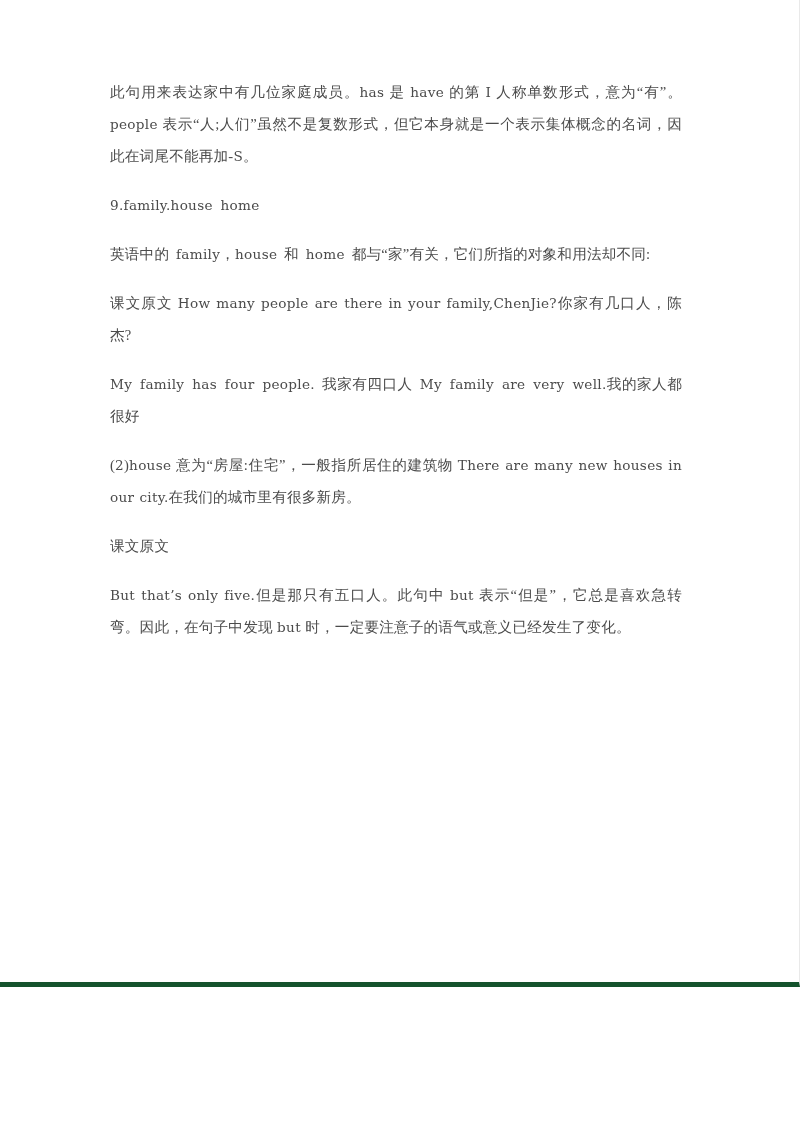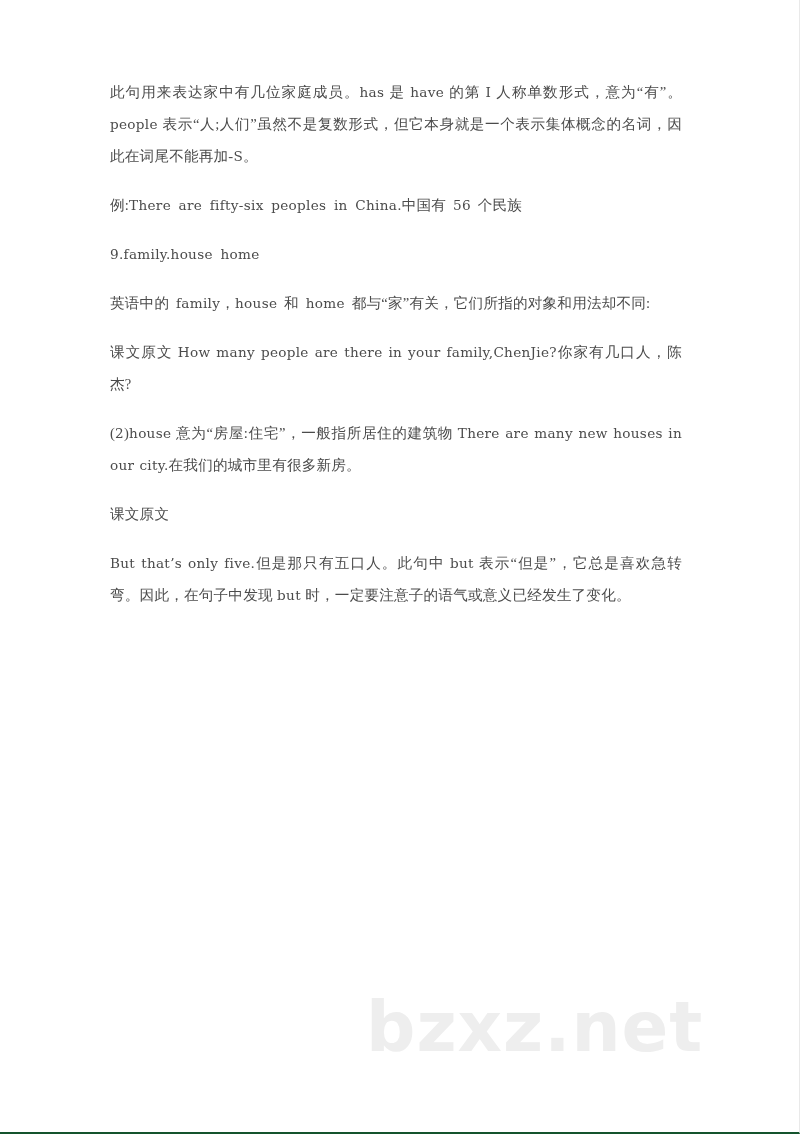--- a/index.html
+++ b/index.html
@@ -6,25 +6,25 @@
     margin: 0;
     padding: 0;
     background: #ffffff;
   }
   body {
     font-family: "Liberation Serif", "DejaVu Serif", serif;
   }
   .page {
     position: relative;
     width: 800px;
-    height: 1134px;
+    height: 987px;
     background: #ffffff;
     box-sizing: border-box;
     border-right: 1px solid #e9e9e9;
-    border-bottom: 2px solid #14532d;
+    border-bottom: 5px solid #14532d;
     overflow: hidden;
   }
   .doc-body {
     position: absolute;
     left: 110px;
     top: 76px;
     width: 572px;
   }
   .para {
     margin: 0 0 17px 0;
@@ -63,24 +63,24 @@
     white-space: nowrap;
   }
 </style>
 </head>
 <body>
 
 <div class="page">
 
   <div class="doc-body">
     <p class="para">此句用来表达家中有几位家庭成员。<span class="lat">has</span> 是 <span class="lat">have</span> 的第 <span class="lat">I</span> 人称单数形式，意为“有”。<span class="lat">people</span> 表示“人;人们”虽然不是复数形式，但它本身就是一个表示集体概念的名词，因此在词尾不能再加-<span class="lat">S</span>。</p>
-    <p class="para para-loose">例:<span class="lat">There are fifty-six peoples in China.</span>中国有 <span class="lat">56</span> 个民族</p>
     <p class="para para-loose"><span class="lat">9.family.house  home</span></p>
     <p class="para para-loose">英语中的 <span class="lat">family</span>，<span class="lat">house</span> 和 <span class="lat">home</span> 都与“家”有关，它们所指的对象和用法却不同:</p>
     <p class="para">课文原文 <span class="lat">How many people are there in your family,ChenJie?</span>你家有几口人，陈杰?</p>
+    <p class="para para-loose"><span class="lat">My family has four people.</span> 我家有四口人 <span class="lat">My family are very well.</span>我的家人都很好</p>
     <p class="para">(<span class="lat">2</span>)<span class="lat">house</span> 意为“房屋:住宅”，一般指所居住的建筑物 <span class="lat">There are many new houses in our city.</span>在我们的城市里有很多新房。</p>
     <p class="para">课文原文</p>
     <p class="para"><span class="lat">But that’s only five.</span>但是那只有五口人。此句中 <span class="lat">but</span> 表示“但是”，它总是喜欢急转弯。因此，在句子中发现 <span class="lat">but</span> 时，一定要注意子的语气或意义已经发生了变化。</p>
   </div>
 
   <div class="watermark">bzxz.net</div>
 
 </div>
 
 </body></html>

